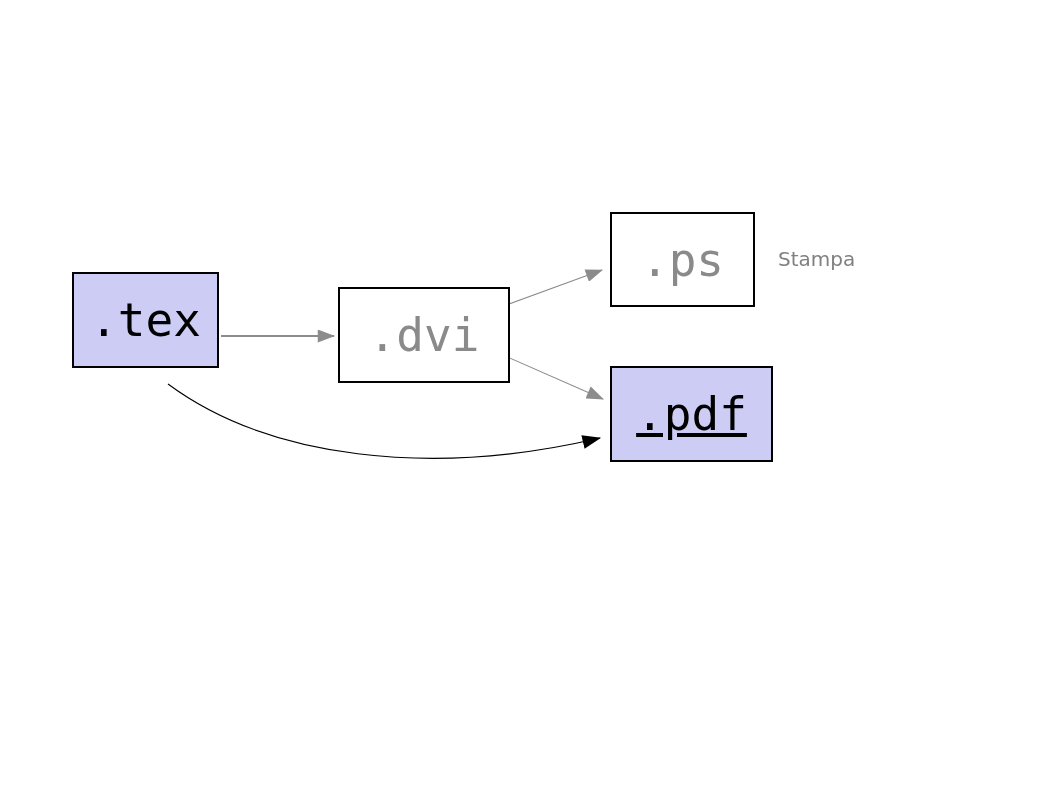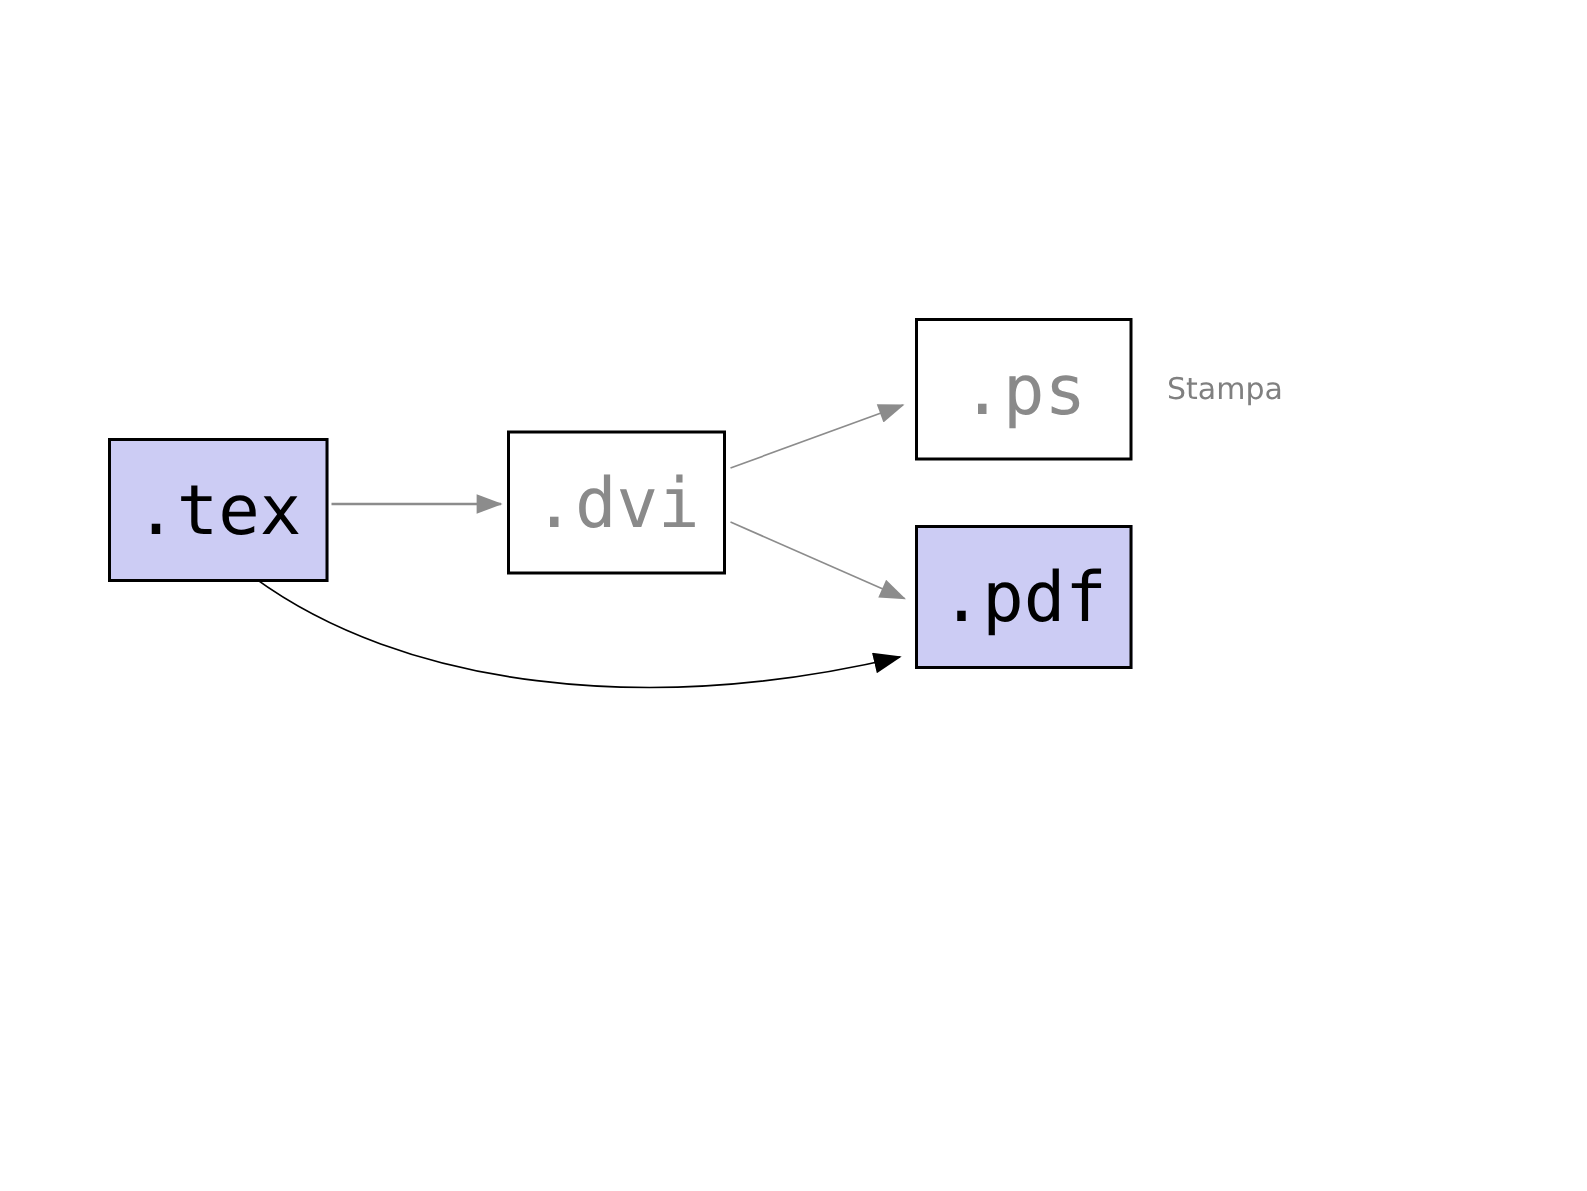--- a/index.html
+++ b/index.html
@@ -43,24 +43,24 @@
     box-sizing: border-box;
     border: 2px solid #000000;
     display: flex;
     align-items: center;
     justify-content: center;
     font-family: "DejaVu Sans Mono", "Liberation Mono", monospace;
     font-size: 46px;
     letter-spacing: 0px;
     background: #ffffff;
   }
-  .node-tex { left: 72px;  top: 292px; width: 147px; height: 96px; }
-  .node-dvi { left: 338px; top: 287px; width: 146px; height: 96px; }
+  .node-tex { left: 72px;  top: 272px; width: 147px; height: 96px; }
+  .node-dvi { left: 338px; top: 287px; width: 172px; height: 96px; }
   .node-ps  { left: 610px; top: 212px; width: 145px; height: 95px; }
-  .node-pdf { left: 610px; top: 350px; width: 145px; height: 96px; }
+  .node-pdf { left: 610px; top: 366px; width: 163px; height: 96px; text-decoration: underline; }
   .caption {
     position: absolute;
     font-size: 20px;
     line-height: 38px;
     white-space: normal;
   }
   .caption-ps  { left: 778px; top: 240px; color: #808080; }
   .caption-pdf { left: 778px; top: 374px; color: #000000; max-width: 255px; }
 </style>
 </head>

